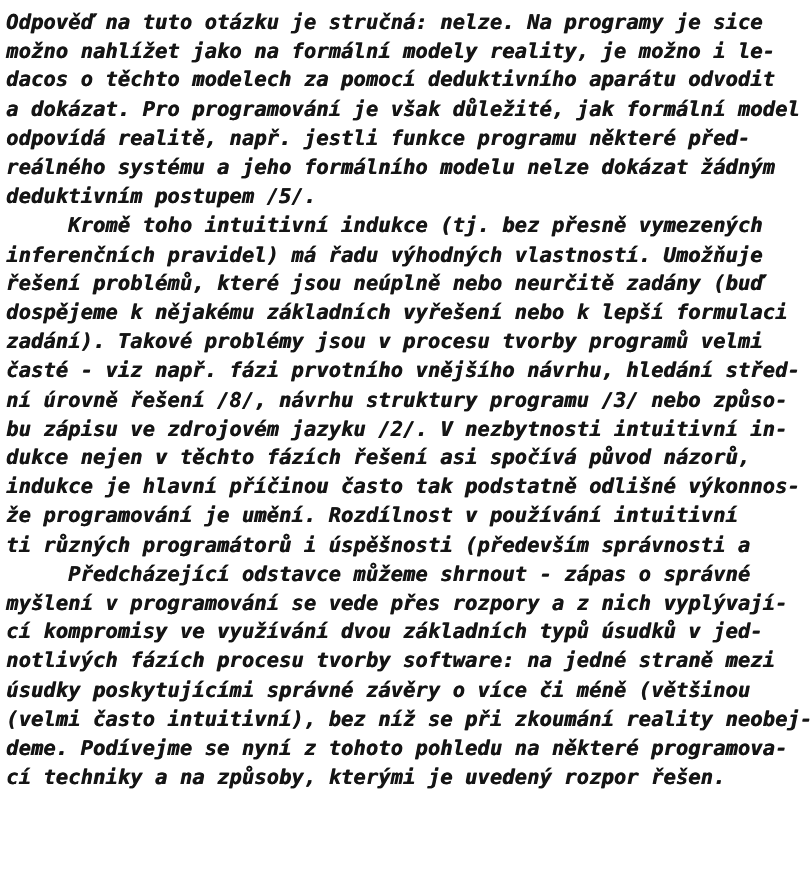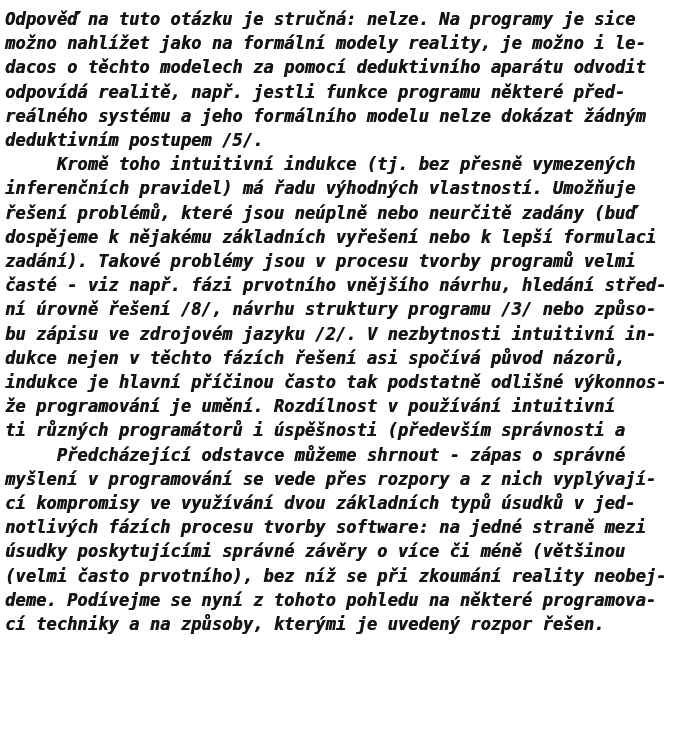--- a/index.html
+++ b/index.html
@@ -31,37 +31,38 @@
   }
 </style>
 </head>
 <body>
 
 <div class="page">
   <div>
       <div class="line">Odpověď na tuto otázku je stručná: nelze. Na programy je sice</div>
       <div class="line">možno nahlížet jako na formální modely reality, je možno i le-</div>
       <div class="line">dacos o těchto modelech za pomocí deduktivního aparátu odvodit</div>
+      <div class="line">a dokázat. Pro programování je však důležité, jak formální model</div>
       <div class="line">odpovídá realitě, např. jestli funkce programu některé před-</div>
       <div class="line">reálného systému a jeho formálního modelu nelze dokázat žádným</div>
       <div class="line">deduktivním postupem /5/.</div>
       <div class="line">     Kromě toho intuitivní indukce (tj. bez přesně vymezených</div>
       <div class="line">inferenčních pravidel) má řadu výhodných vlastností. Umožňuje</div>
       <div class="line">řešení problémů, které jsou neúplně nebo neurčitě zadány (buď</div>
       <div class="line">dospějeme k nějakému základních vyřešení nebo k lepší formulaci</div>
       <div class="line">zadání). Takové problémy jsou v procesu tvorby programů velmi</div>
       <div class="line">časté - viz např. fázi prvotního vnějšího návrhu, hledání střed-</div>
       <div class="line">ní úrovně řešení /8/, návrhu struktury programu /3/ nebo způso-</div>
       <div class="line">bu zápisu ve zdrojovém jazyku /2/. V nezbytnosti intuitivní in-</div>
       <div class="line">dukce nejen v těchto fázích řešení asi spočívá původ názorů,</div>
       <div class="line">indukce je hlavní příčinou často tak podstatně odlišné výkonnos-</div>
       <div class="line">že programování je umění. Rozdílnost v používání intuitivní</div>
       <div class="line">ti různých programátorů i úspěšnosti (především správnosti a</div>
       <div class="line">     Předcházející odstavce můžeme shrnout - zápas o správné</div>
       <div class="line">myšlení v programování se vede přes rozpory a z nich vyplývají-</div>
       <div class="line">cí kompromisy ve využívání dvou základních typů úsudků v jed-</div>
       <div class="line">notlivých fázích procesu tvorby software: na jedné straně mezi</div>
       <div class="line">úsudky poskytujícími správné závěry o více či méně (většinou</div>
-      <div class="line">(velmi často prvotního), bez níž se při zkoumání reality neobej-</div>
+      <div class="line">(velmi často intuitivní), bez níž se při zkoumání reality neobej-</div>
       <div class="line">deme. Podívejme se nyní z tohoto pohledu na některé programova-</div>
       <div class="line">cí techniky a na způsoby, kterými je uvedený rozpor řešen.</div>
     </div>
 </div>
 
 </body></html>

